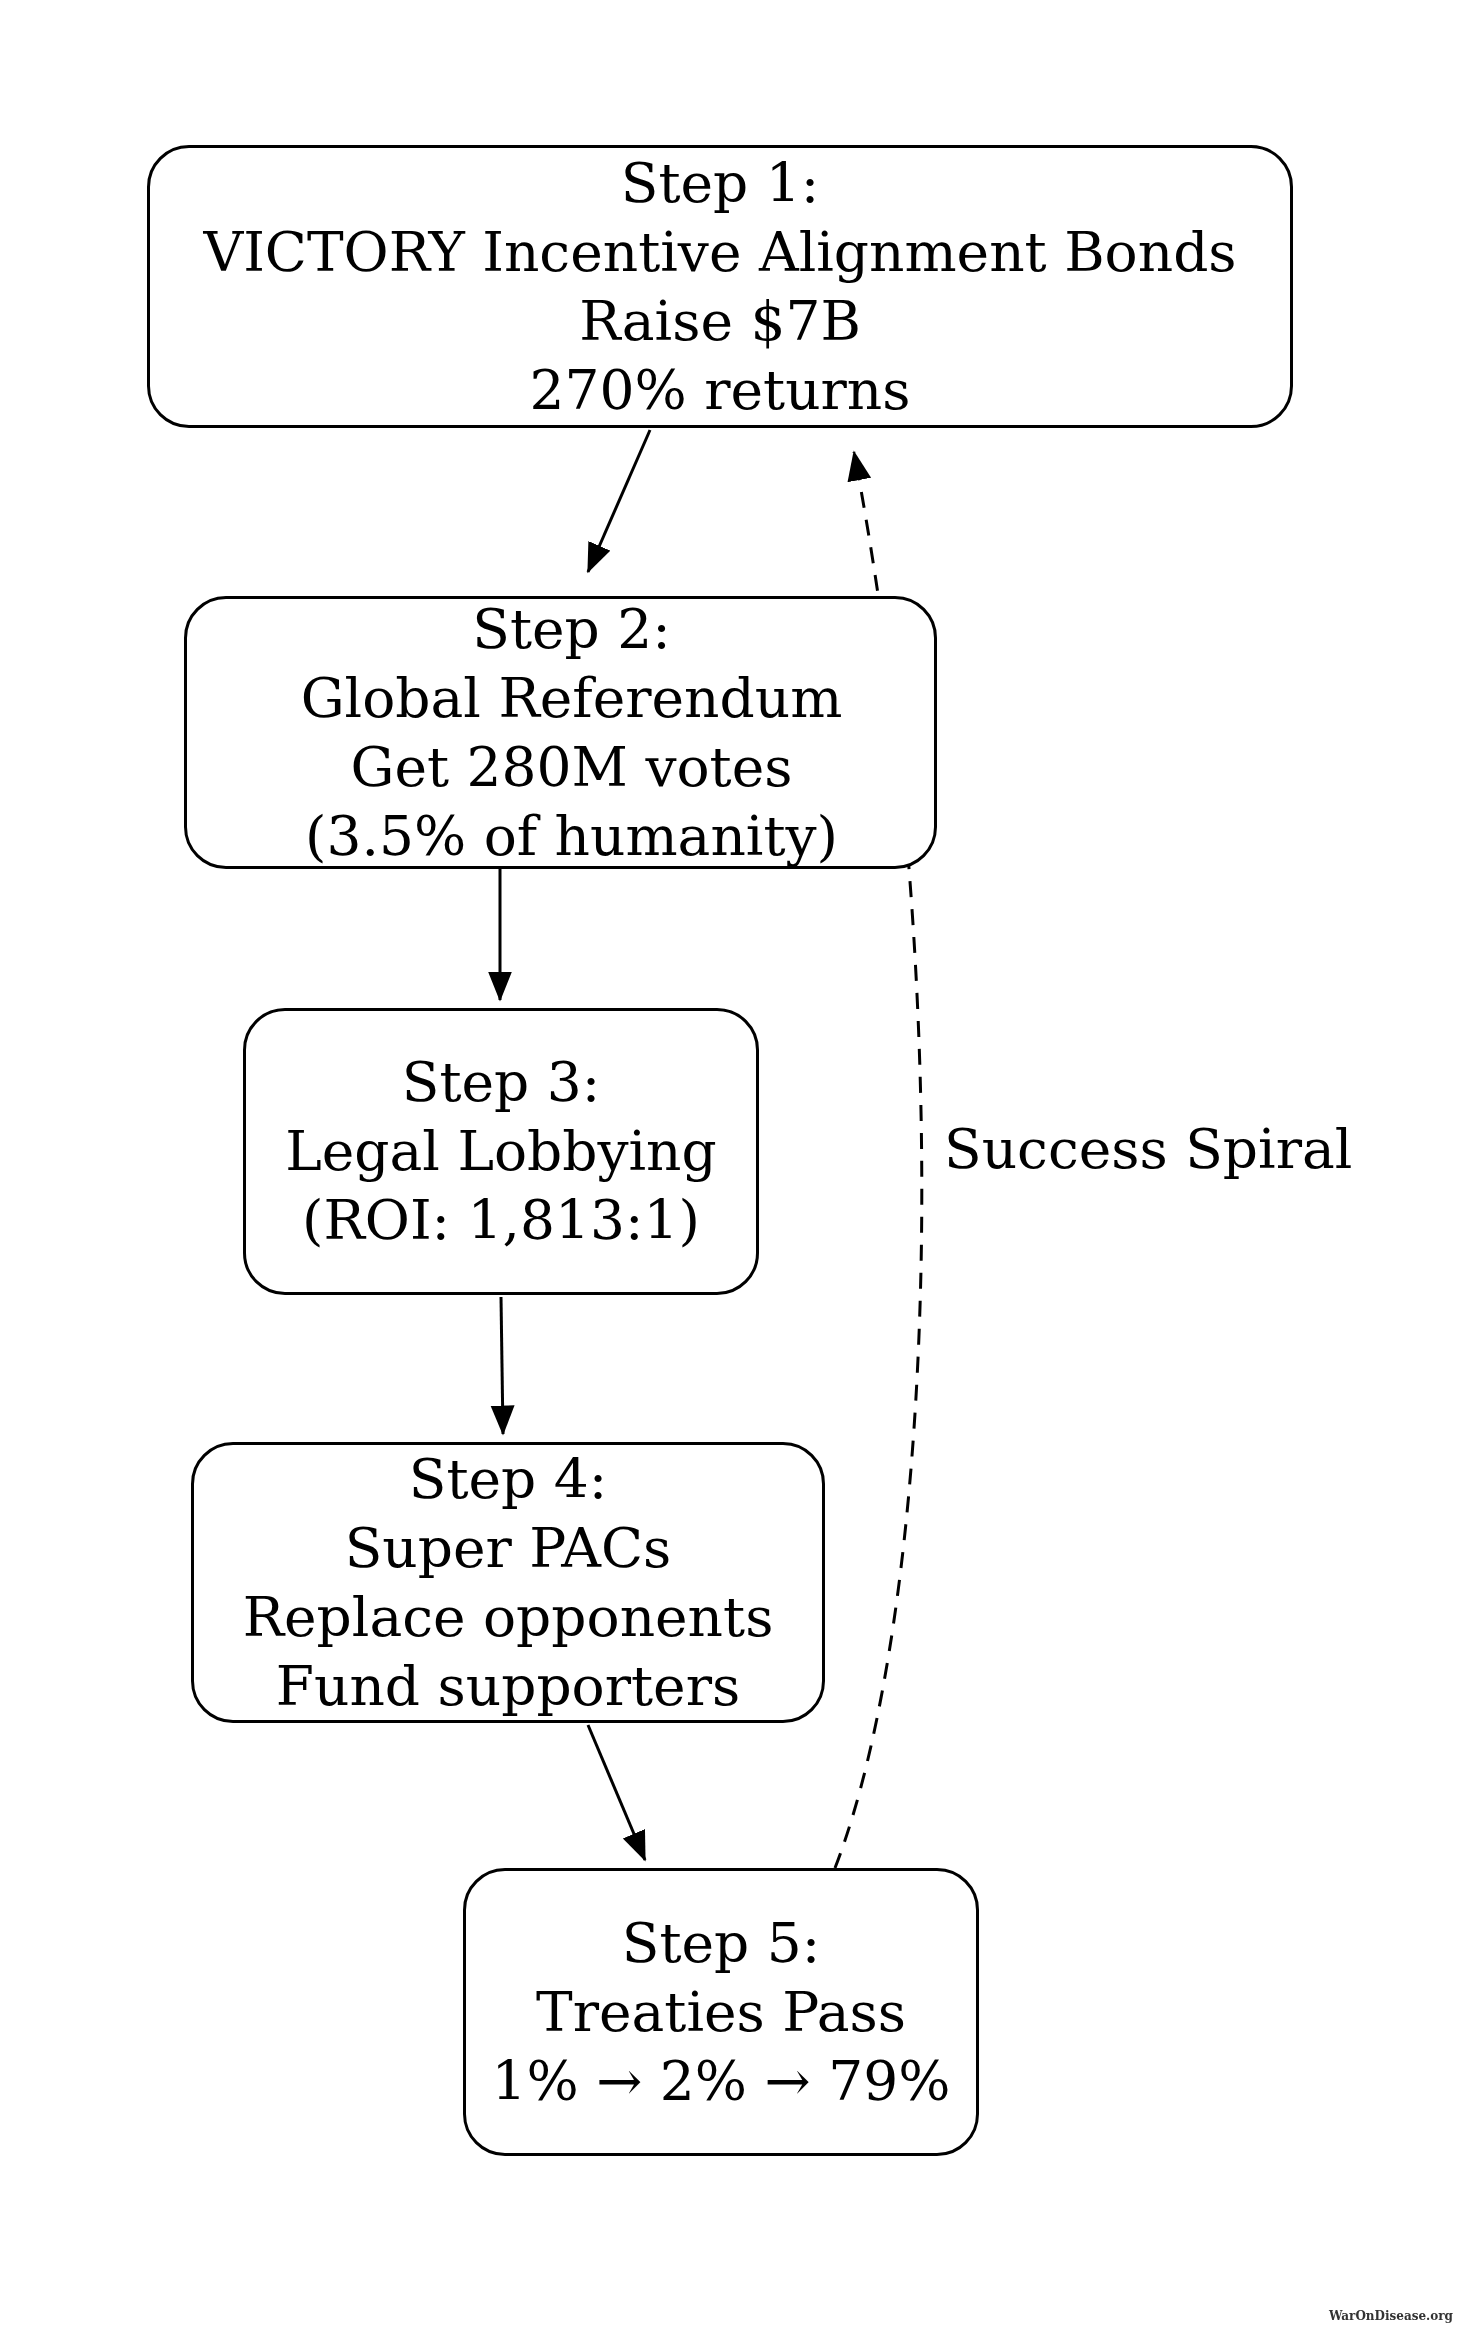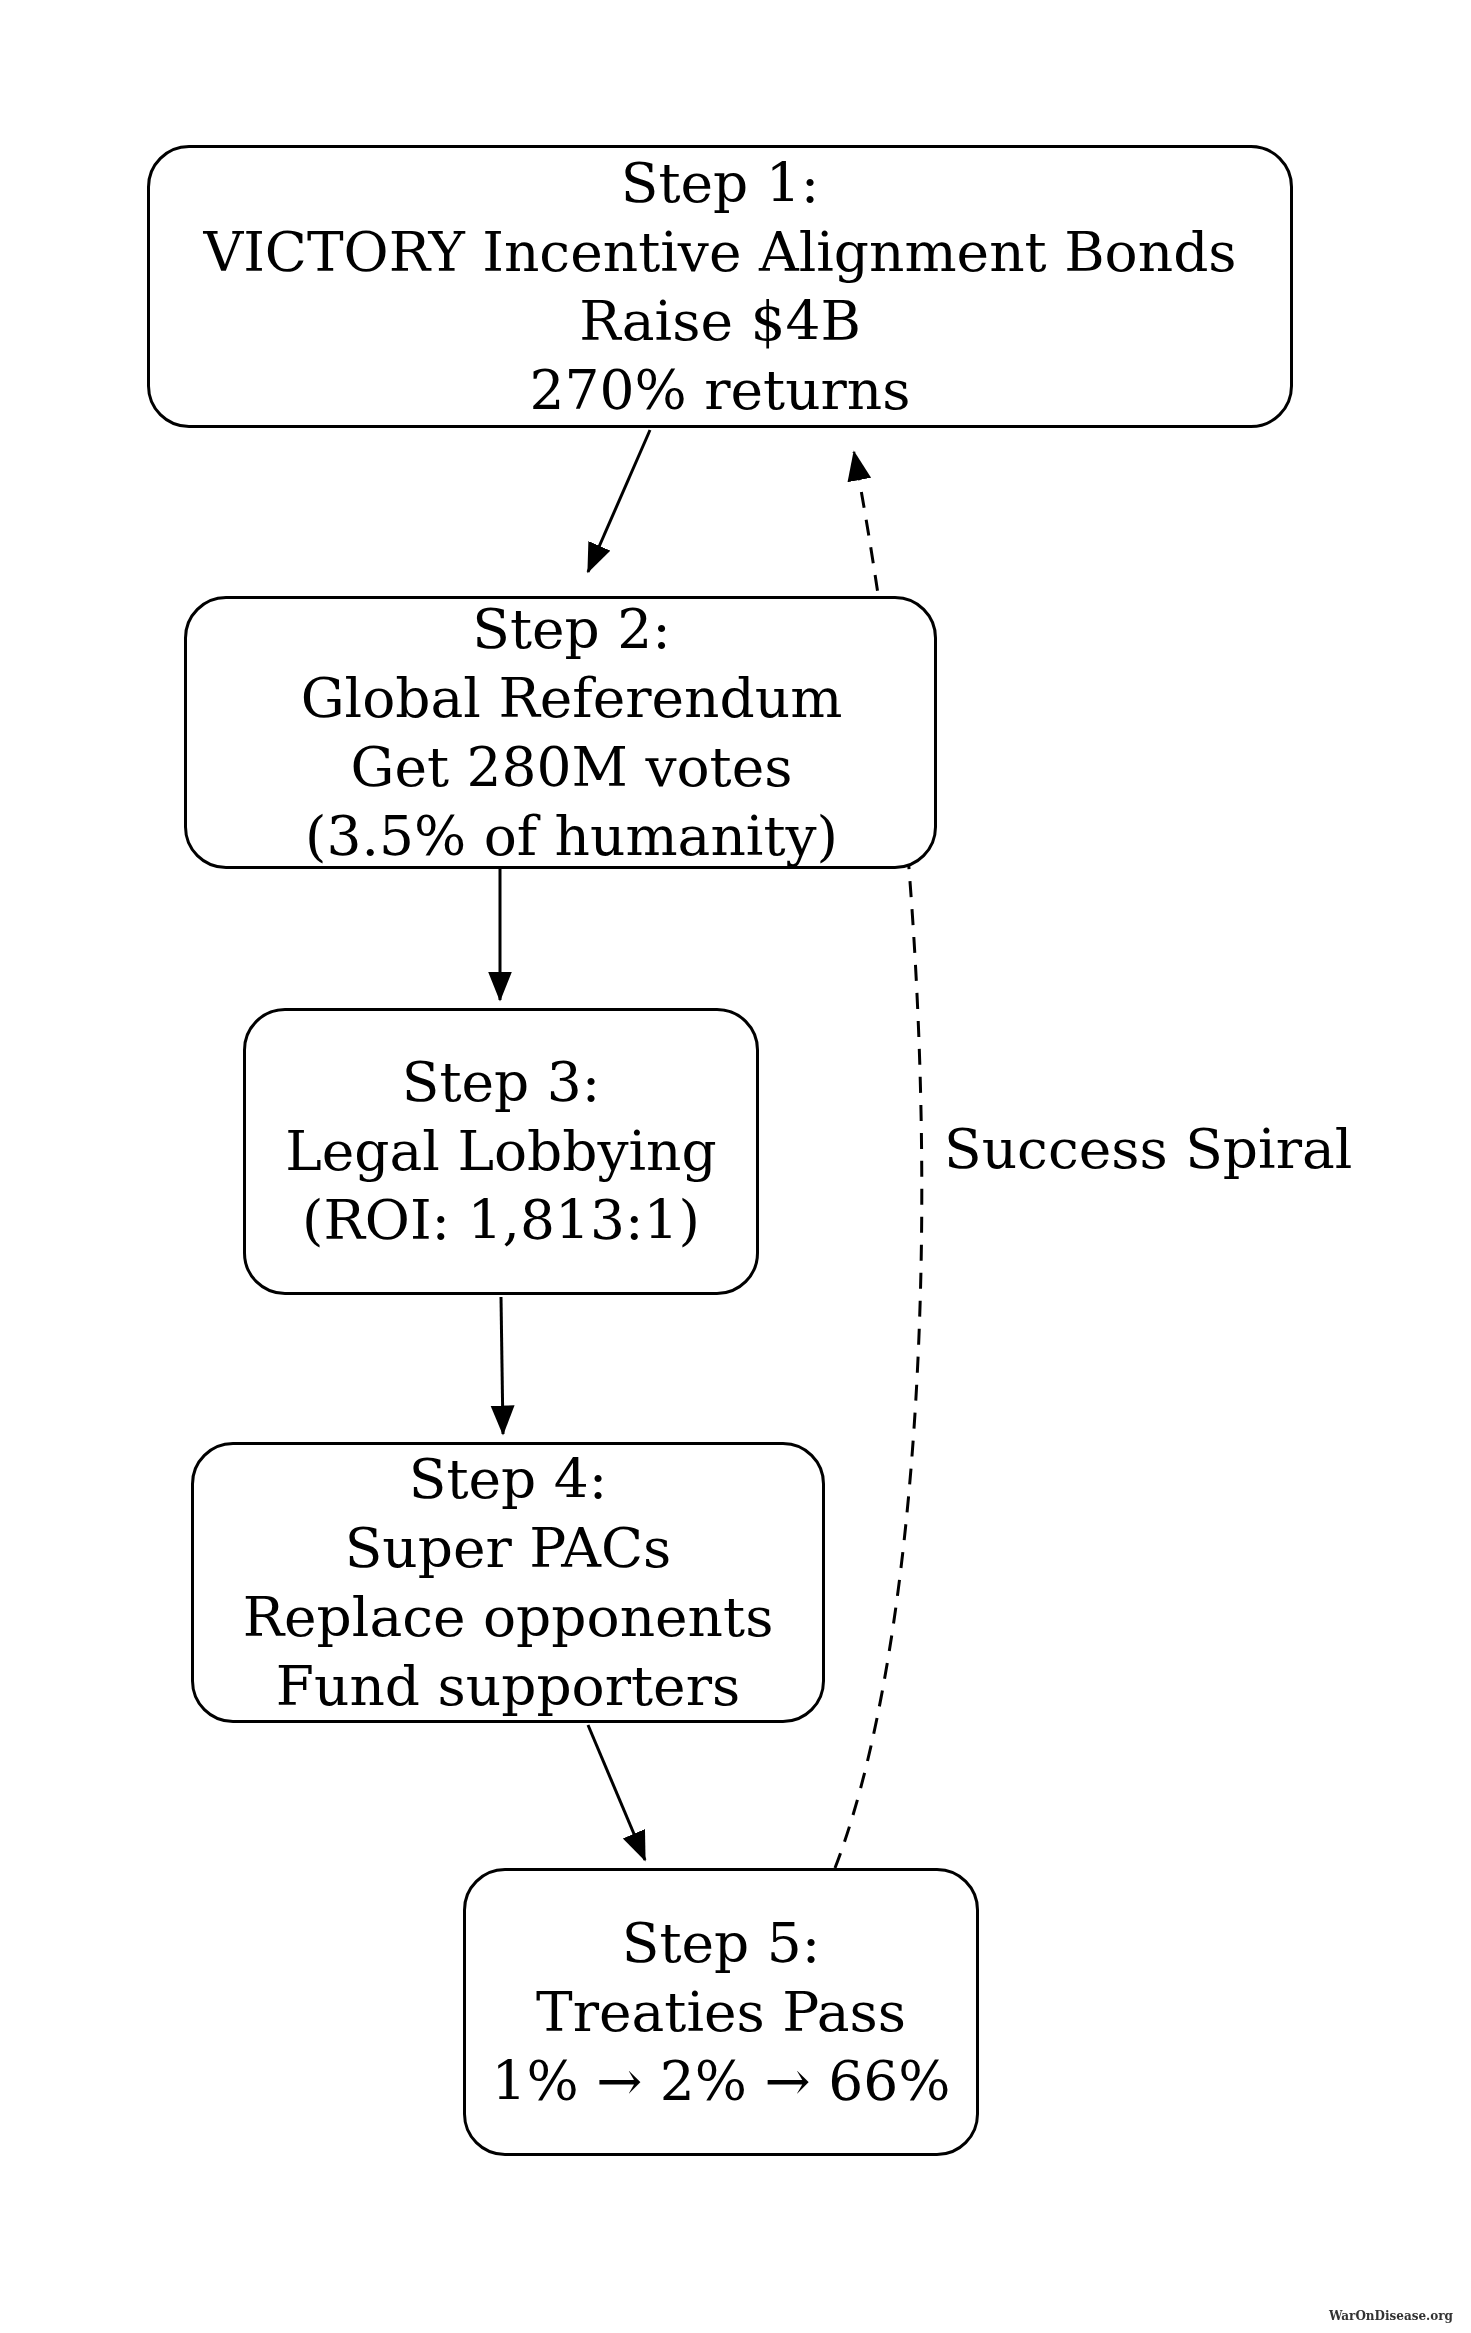--- a/index.html
+++ b/index.html
@@ -79,21 +79,21 @@
     <line x1="650" y1="430" x2="588" y2="572" stroke="#000000" stroke-width="3" marker-end="url(#arrowhead)"></line>
     <line x1="500" y1="855" x2="500" y2="1000" stroke="#000000" stroke-width="3" marker-end="url(#arrowhead)"></line>
     <line x1="501" y1="1297" x2="503" y2="1434" stroke="#000000" stroke-width="3" marker-end="url(#arrowhead)"></line>
     <line x1="588" y1="1725" x2="645" y2="1860" stroke="#000000" stroke-width="3" marker-end="url(#arrowhead)"></line>
     <path d="M 835 1868 C 935 1610, 958 1000, 854 452" fill="none" stroke="#000000" stroke-width="3" stroke-dasharray="16 12" marker-end="url(#arrowhead)"></path>
   </svg>
 
   <div class="node node-1">
     <span class="line">Step 1:</span>
     <span class="line">VICTORY Incentive Alignment Bonds</span>
-    <span class="line">Raise $4B</span>
+    <span class="line">Raise $7B</span>
     <span class="line">270% returns</span>
   </div>
 
   <div class="node node-2">
     <span class="line">Step 2:</span>
     <span class="line">Global Referendum</span>
     <span class="line">Get 280M votes</span>
     <span class="line">(3.5% of humanity)</span>
   </div>
 
@@ -106,20 +106,20 @@
   <div class="node node-4">
     <span class="line">Step 4:</span>
     <span class="line">Super PACs</span>
     <span class="line">Replace opponents</span>
     <span class="line">Fund supporters</span>
   </div>
 
   <div class="node node-5">
     <span class="line">Step 5:</span>
     <span class="line">Treaties Pass</span>
-    <span class="line">1% → 2% → 66%</span>
+    <span class="line">1% → 2% → 79%</span>
   </div>
 
   <div class="edge-label">Success Spiral</div>
 
   <div class="watermark">WarOnDisease.org</div>
 
 </div>
 
 </body></html>

